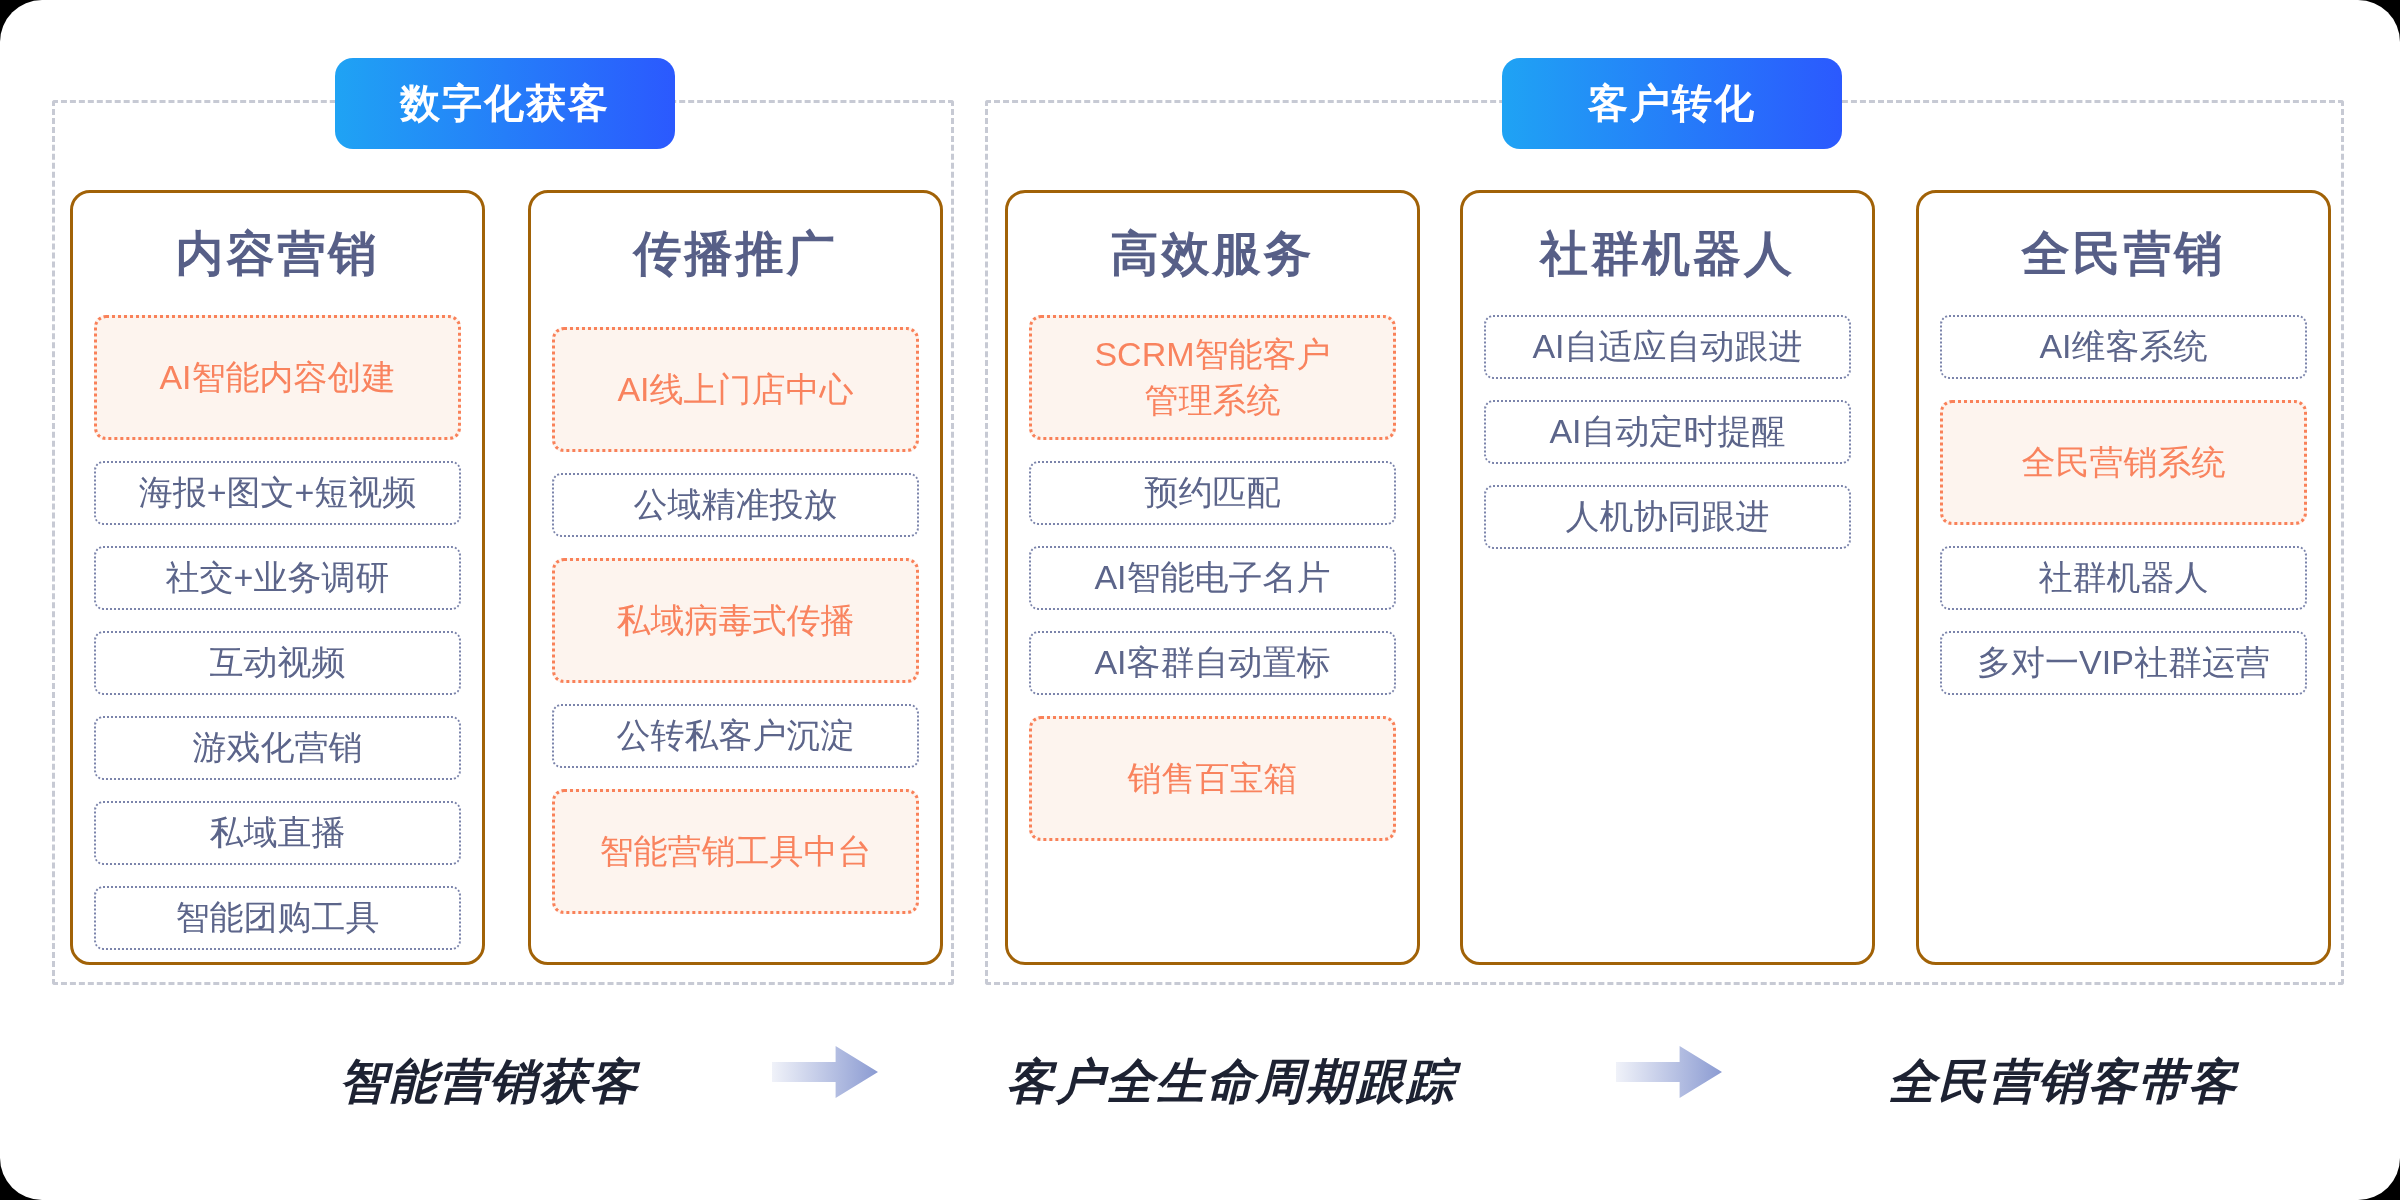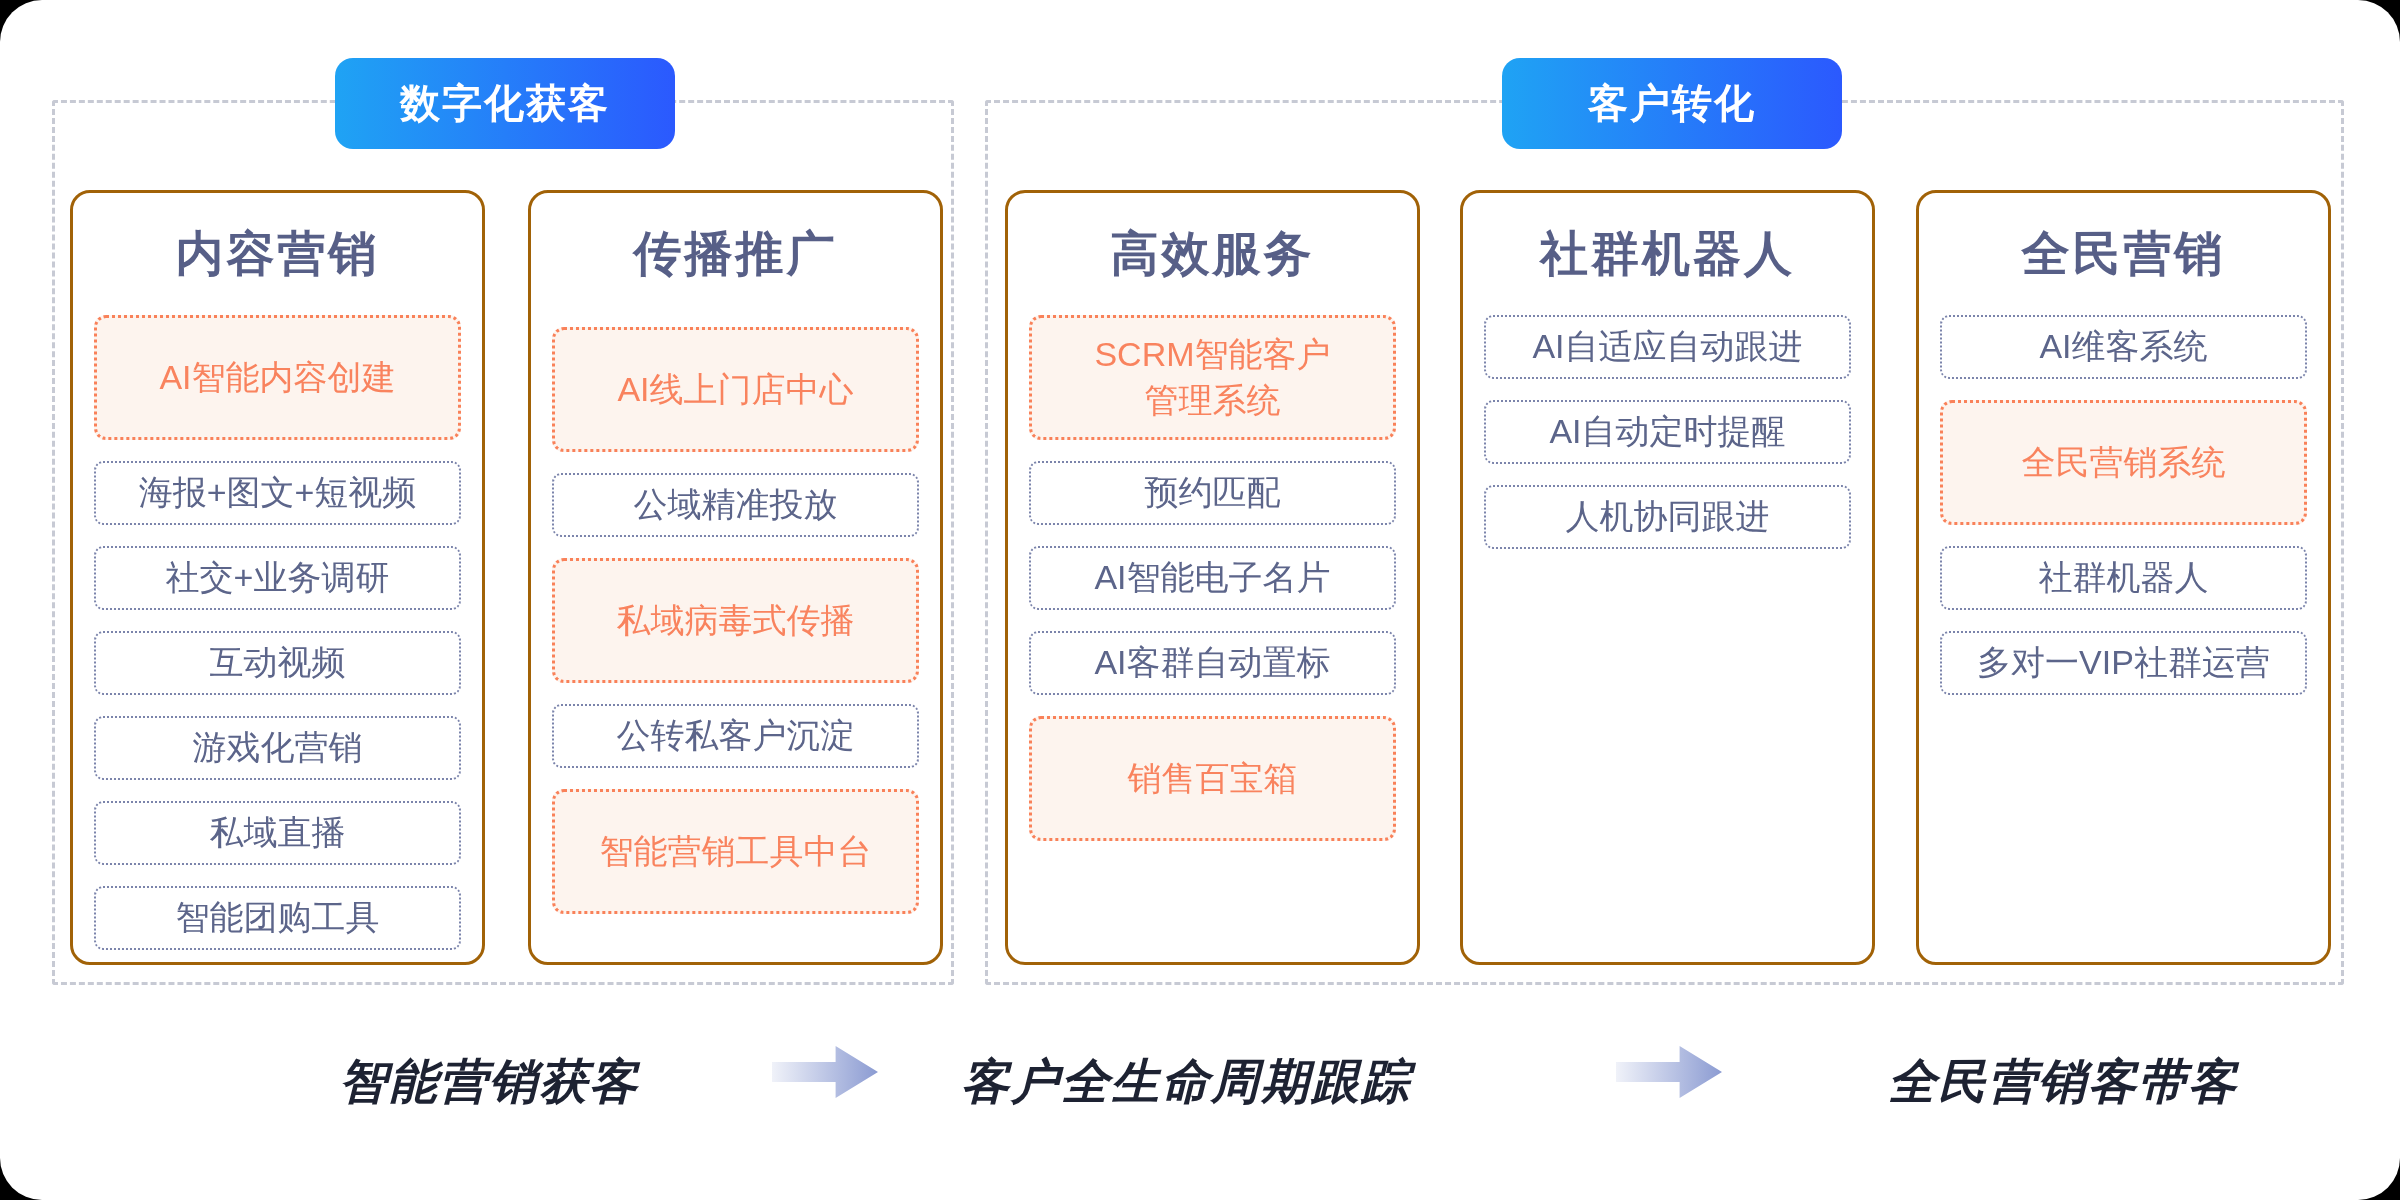--- a/index.html
+++ b/index.html
@@ -83,21 +83,21 @@
   
   .flow-label{
     position:absolute;top:1050px;
     transform:translateX(-50%);
     font-size:48px;font-weight:600;color:#1D2232;
     letter-spacing:2px;
     white-space:nowrap;
     font-style:italic;
   }
   .flow-label.f1{left:489px;}
-  .flow-label.f2{left:1186px;}
+  .flow-label.f2{left:1231px;}
   .flow-label.f3{left:2063px;}
   .arrow{
     position:absolute;top:1046px;width:106px;height:52px;
     background:linear-gradient(90deg,#F0F2F9 0%,#8B9BD2 100%);
     clip-path:polygon(0 31%,60% 31%,60% 0,100% 50%,60% 100%,60% 69%,0 69%);
   }
   .arrow.a1{left:772px;}
   .arrow.a2{left:1616px;}
 </style>
 </head>

